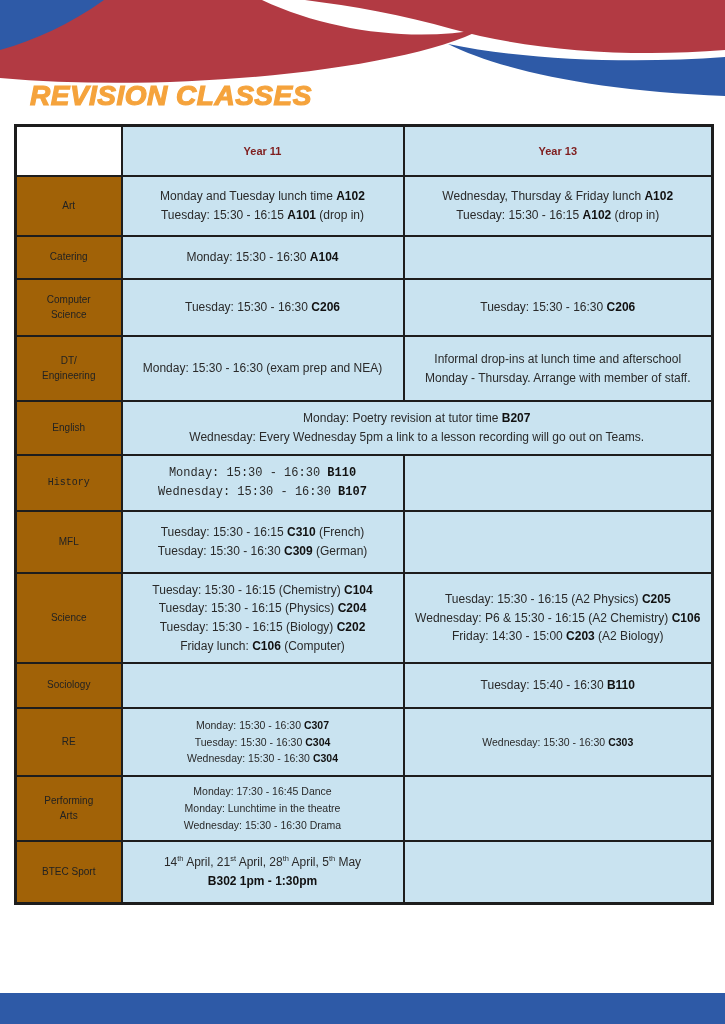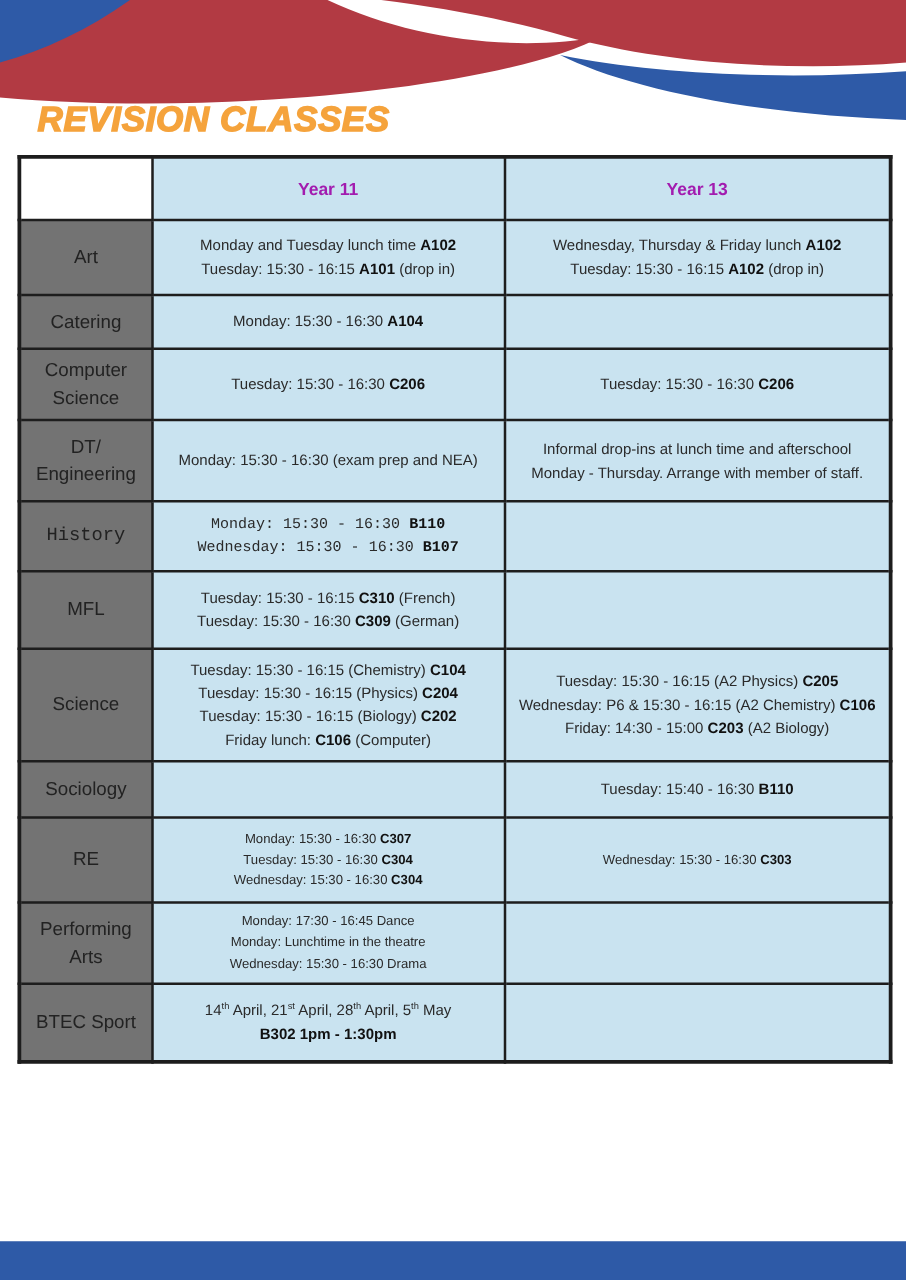--- a/index.html
+++ b/index.html
@@ -29,25 +29,25 @@
     border-collapse:collapse;table-layout:fixed;
     border:3px solid var(--border);
   }
   table.revision th,table.revision td{
     border:2px solid var(--border);
     vertical-align:middle;text-align:center;
     padding:4px 8px;
   }
   table.revision th{
     height:40px;background:var(--light-blue);
-    font-size:14px;font-weight:700;color:#a21caf;
+    font-size:11px;font-weight:700;color:#7f1d1d;
   }
   table.revision th.corner{background:#ffffff;}
   td.subject{
-    background:#737373;font-size:15px;line-height:1.45;color:#222;margin-top:16px;
+    background:#a16207;font-size:10px;line-height:1.45;color:#222;margin-top:16px;
   }
   td.data{
     background:var(--light-blue);font-size:12px;line-height:1.55;margin-top:48px;
   }
   td.data.small{font-size:10.5px;line-height:1.6;}
   td .ln{white-space:normal;}
   td .b{font-weight:700;color:#111;}
   td sup{font-size:0.62em;line-height:0;}
   .footer-bar{
     position:absolute;left:0;bottom:0;width:725px;height:31px;
@@ -120,20 +120,29 @@
           <div>Engineering</div>
         </td>
         <td class="data">
           <div class="ln"><span>Monday: 15:30 - 16:30 (exam prep and NEA)</span></div>
         </td>
         <td class="data">
           <div class="ln"><span>Informal drop-ins at lunch time and afterschool</span></div>
           <div class="ln"><span>Monday - Thursday. Arrange with member of staff.</span></div>
         </td>
       </tr>
+      <tr style="height: 54px;">
+        <td class="subject">
+          <div>English</div>
+        </td>
+        <td class="data" colspan="2">
+          <div class="ln"><span>Monday: Poetry revision at tutor time </span><span class="b">B207</span></div>
+          <div class="ln"><span>Wednesday: Every Wednesday 5pm a link to a lesson recording will go out on Teams.</span></div>
+        </td>
+      </tr>
       <tr style="height: 56px; font-family: Liberation Mono, monospace;">
         <td class="subject">
           <div>History</div>
         </td>
         <td class="data">
           <div class="ln"><span>Monday: 15:30 - 16:30 </span><span class="b">B110</span></div>
           <div class="ln"><span>Wednesday: 15:30 - 16:30 </span><span class="b">B107</span></div>
         </td>
         <td class="data"></td>
       </tr>

